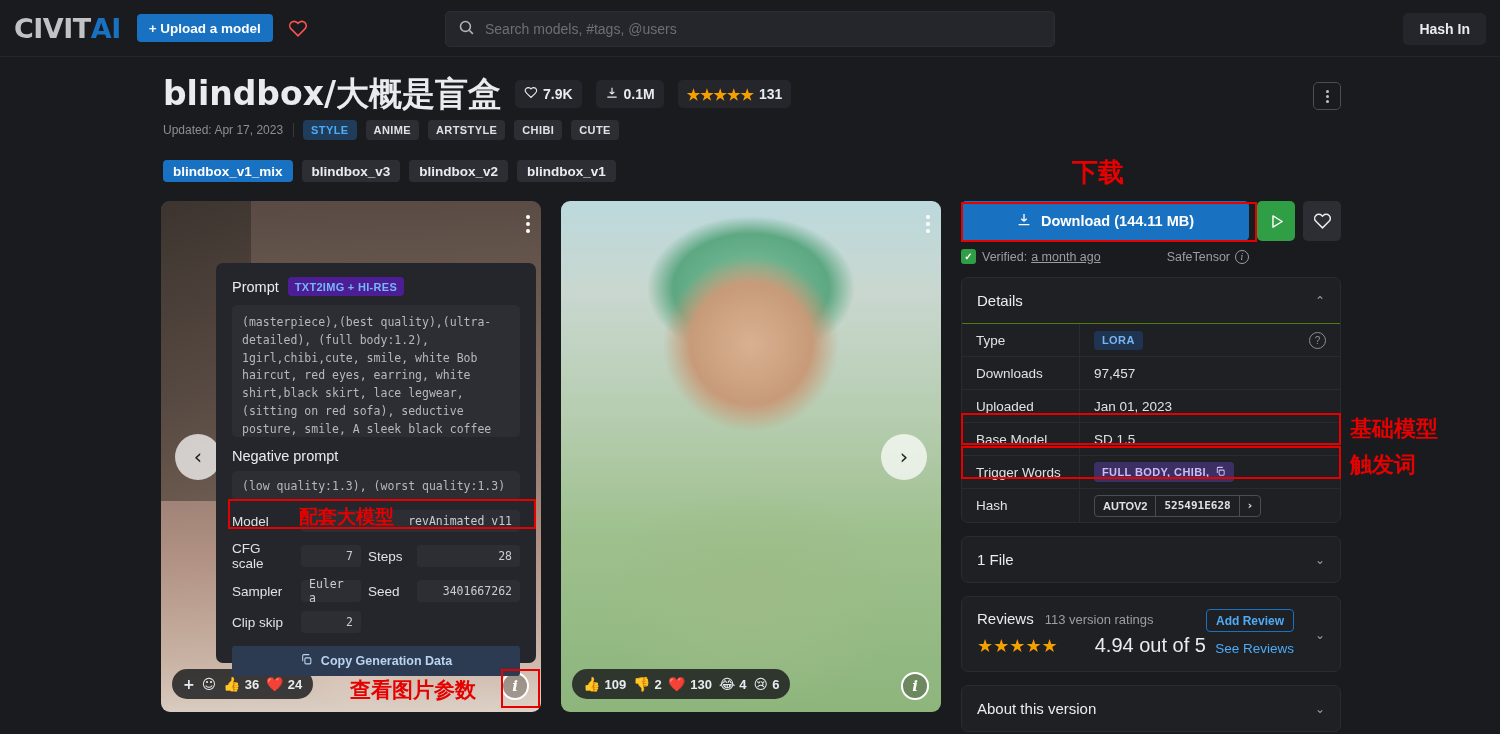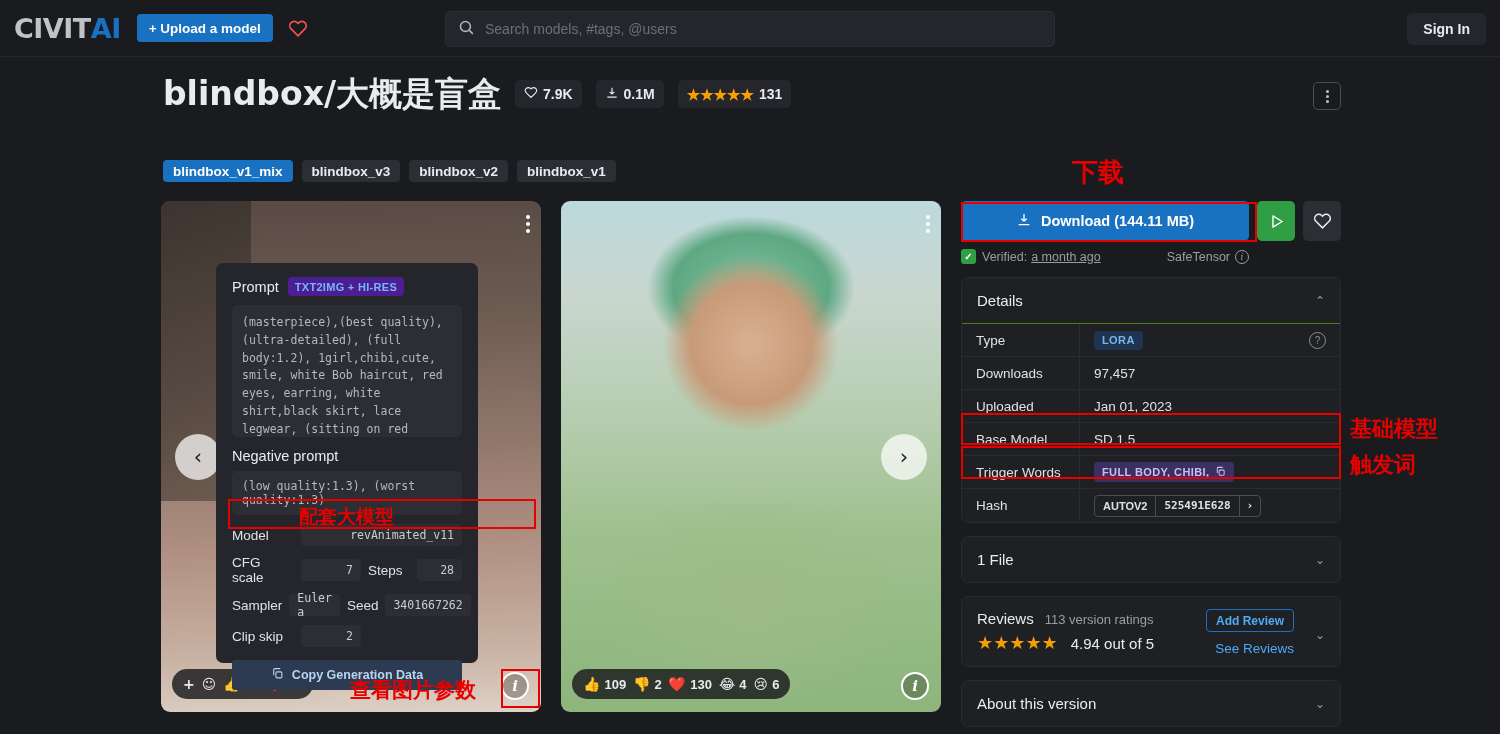--- a/index.html
+++ b/index.html
@@ -174,21 +174,21 @@
     border: 2px solid #fff; color: #fff;
     display: flex; align-items: center; justify-content: center;
     font-size: 15px; font-weight: 700; font-style: italic;
     font-family: "DejaVu Serif", serif;
     background: rgba(0,0,0,.25); cursor: pointer; z-index: 6;
   }
 
   
   .prompt-panel {
     position: absolute; left: 216px; top: 263px;
-    width: 262px; height: 400px;
+    width: 320px; height: 400px;
     background: #25262b; border-radius: 7px;
     padding: 14px 16px 0 16px; z-index: 7;
   }
   .pp-head { display: flex; align-items: center; gap: 9px; margin-bottom: 9px; }
   .pp-title { font-size: 14.5px; color: #e9ecef; }
   .pp-badge {
     background: #4c1d95; color: #74b8f5;
     border-radius: 4px; height: 19px; padding: 0 7px;
     display: flex; align-items: center;
     font-size: 11px; font-weight: 700; letter-spacing: .3px;
@@ -294,21 +294,21 @@
     margin-left: auto; width: 17px; height: 17px; border-radius: 50%;
     border: 1.4px solid #8b8e95; color: #8b8e95;
     display:flex; align-items:center; justify-content:center; font-size: 10px; cursor: pointer;
   }
 
   .rev-card { padding: 13px 15px 14px; position: relative; }
   .rev-l1 { display: flex; align-items: baseline; gap: 11px; }
   .rev-title { font-size: 15px; color: #e9ecef; }
   .rev-sub { font-size: 13px; color: #9a9ea4; }
   .rev-l2 { display: flex; align-items: center; gap: 13px; margin-top: 7px; }
-  .rev-score { font-size: 15px; color: #e9ecef; }
+  .rev-score { font-size: 20px; color: #e9ecef; margin-left: 24px; }
   .add-review {
     position: absolute; right: 46px; top: 12px;
     border: 1px solid #1971c2; color: #4dabf7; background: transparent;
     border-radius: 4px; height: 23px; padding: 0 9px;
     font-size: 12px; font-weight: 700; cursor: pointer;
     font-family: "Liberation Sans", sans-serif;
   }
   .see-reviews {
     position: absolute; right: 46px; top: 44px;
     font-size: 13.5px; color: #4dabf7; cursor: pointer;
@@ -338,21 +338,21 @@
     </div>
     <div class="search-wrap">
       <span>
         <svg width="17" height="17" viewBox="0 0 24 24" fill="none" stroke="#b0b3b8" stroke-width="2.2">
             <circle cx="10.5" cy="10.5" r="7"></circle>
             <path d="M16 16l5 5"></path>
           </svg>
       </span>
       <input class="search-input" placeholder="Search models, #tags, @users" style="">
     </div>
-    <button class="signin-btn">Sign In</button>
+    <button class="signin-btn">Hash In</button>
   </div>
 
   <div class="title-row">
     <div class="model-title">blindbox/大概是盲盒</div>
     <div class="stat-chip">
       <span>
         <svg width="14" height="13" viewBox="0 0 24 24" fill="none" stroke="#e9ecef" stroke-width="2">
             <path d="M20.8 4.6a5.5 5.5 0 00-7.8 0L12 5.6l-1-1a5.5 5.5 0 00-7.8 7.8l1 1 7.8 7.8 7.8-7.8 1-1a5.5 5.5 0 000-7.8z"></path>
           </svg>
       </span>
@@ -371,20 +371,28 @@
         <span class="star">★</span>
           <span class="star">★</span>
           <span class="star">★</span>
           <span class="star">★</span>
           <span class="star">★</span>
       </span>
       <span>131</span>
     </div>
   </div>
 
+  <div class="meta-row">
+    <span class="updated">Updated: Apr 17, 2023</span>
+    <span class="tag primary">STYLE</span>
+    <span class="tag">ANIME</span>
+    <span class="tag">ARTSTYLE</span>
+    <span class="tag">CHIBI</span>
+    <span class="tag">CUTE</span>
+  </div>
 
   <div class="versions">
     <span class="ver active">blindbox_v1_mix</span>
     <span class="ver">blindbox_v3</span>
     <span class="ver">blindbox_v2</span>
     <span class="ver">blindbox_v1</span>
   </div>
 
   <div class="kebab">
       <i></i>

